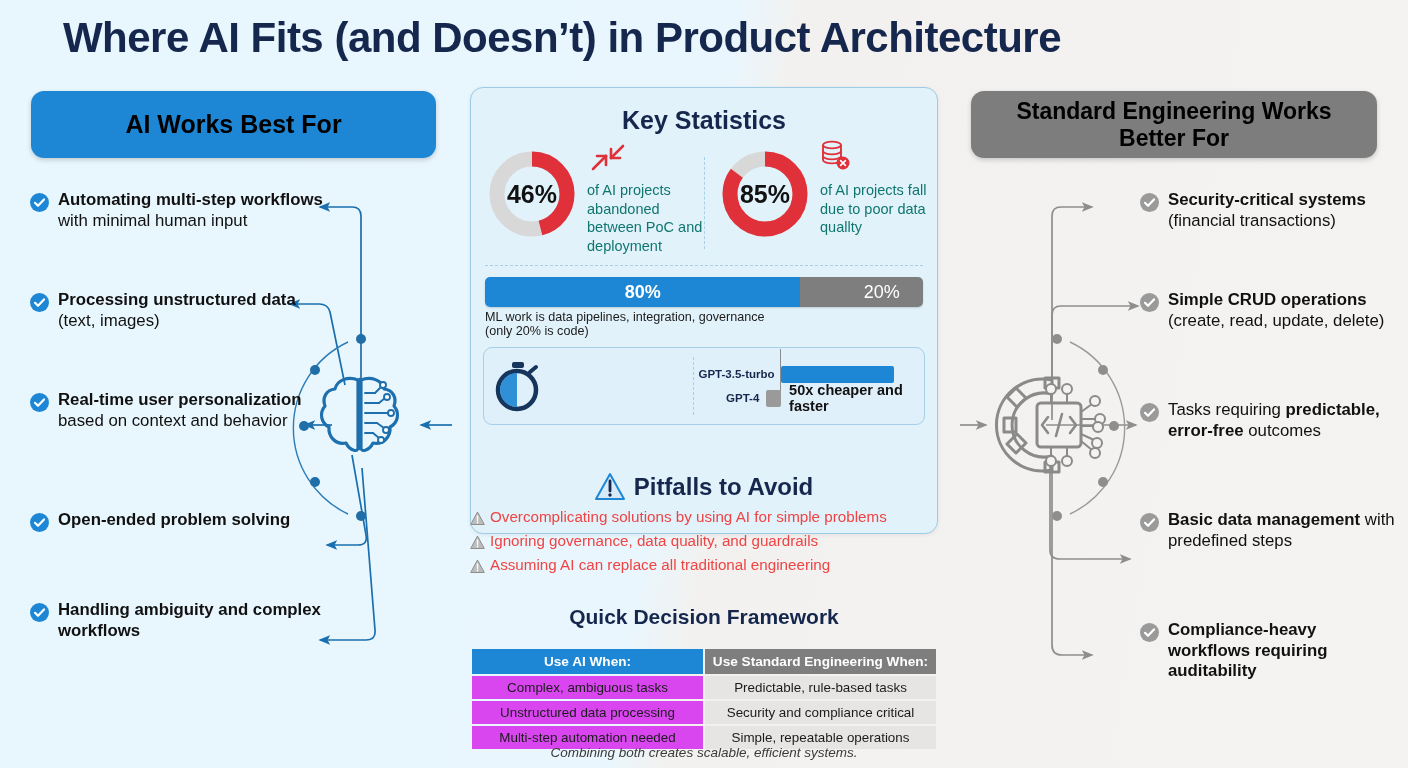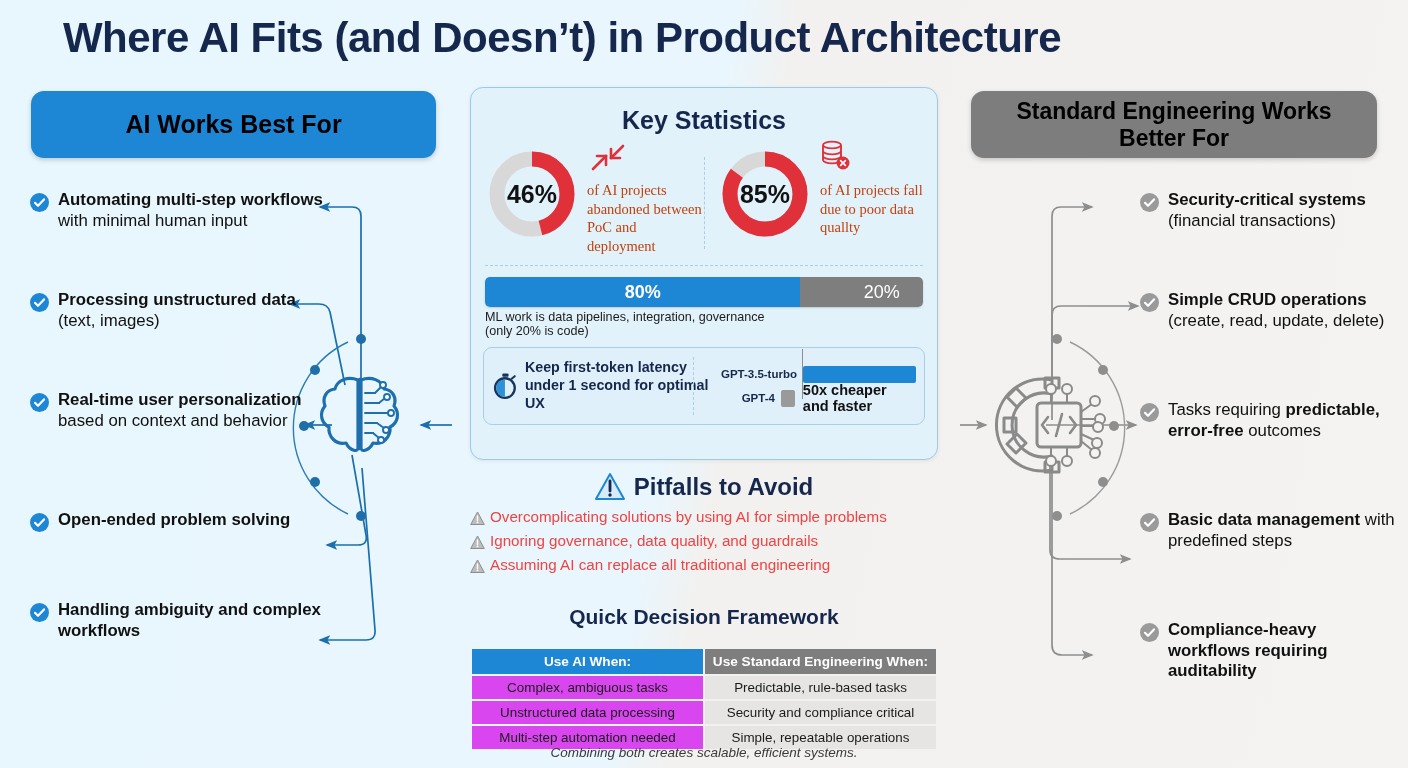--- a/index.html
+++ b/index.html
@@ -25,40 +25,40 @@
     display: flex; align-items: center; justify-content: center;
     text-align: center; color: #000000; font-weight: 800;
     box-shadow: 0 2px 5px rgba(0,0,0,.18);
     line-height: 1.15;
   }
   #pill-left  { left: 31px;  top: 91px; width: 405px; height: 67px; background: #1d87d6; font-size: 25px; }
   #pill-right { left: 971px; top: 91px; width: 406px; height: 67px; background: #7d7d7d; font-size: 23px; padding: 0 14px;}
 
   
   #center-panel {
-    position: absolute; left: 470px; top: 87px; width: 468px; height: 373px;
+    position: absolute; left: 470px; top: 87px; width: 468px; height: 447px;
     background: #e1f2fb; border: 1.6px solid #9dcbe6; border-radius: 13px;
     box-shadow: 0 1px 4px rgba(0,0,0,.07);
   }
   #center-title {
     text-align: center; font-size: 25px; font-weight: 800; color: #16274d;
     margin-top: 18px;
   }
 
   
   .donut-row { display: flex; margin-top: 12px; position: relative; }
   .donut-cell { width: 50%; display: flex; align-items: flex-start; padding-left: 14px; position: relative; }
   .vdiv { position: absolute; left: 50%; top: 10px; bottom: 6px; border-left: 1.5px dashed #a9cfe4; }
   .donut { width: 94px; height: 94px; position: relative; flex: 0 0 94px; }
   .donut svg { display: block; }
   .donut-label {
     position: absolute; inset: 0; display: flex; align-items: center; justify-content: center;
     font-size: 25px; font-weight: 800; color: #111;
   }
-  .stat-text { font-size: 14.5px; line-height: 1.28; color: #c2410c; padding-top: 34px; padding-left: 8px; font-family: Liberation Serif, serif; }
+  .stat-text { font-size: 14.5px; line-height: 1.28; color: #0f766e; padding-top: 34px; padding-left: 8px; }
   .stat-icon { position: absolute; top: -4px; }
   .hdiv { margin: 10px 14px 0; border-top: 1.5px dashed #a9cfe4; }
 
   
   .bar8020 { margin: 11px 14px 0; display: flex; height: 30px; border-radius: 5px; overflow: hidden; box-shadow: 0 1px 2px rgba(0,0,0,.15);}
   .bar8020 .b80 { width: 72%; background: #1d87d6; color: #fff; font-weight: 800; font-size: 18px; display: flex; align-items: center; justify-content: center;}
   .bar8020 .b20 { width: 28%; background: #7e7e7e; color: #fff; font-weight: 400; font-size: 18px; display: flex; align-items: center; justify-content: center; padding-left: 40px;}
   .bar-caps { margin: 3px 14px 0; display: flex; justify-content: space-between; font-size: 12.6px; color: #1b1b1b; flex-direction: column;}
 
   
@@ -378,21 +378,20 @@
     <div id="latency-box">
       <div class="vdiv2"></div>
       <svg width="52" height="52" viewBox="0 0 52 52">
         <rect x="20" y="2" width="12" height="6" rx="2" fill="#16355c"></rect>
         <path d="M38,12 L44,7" stroke="#16355c" stroke-width="4" stroke-linecap="round"></path>
         <circle cx="25" cy="30" r="19" fill="none" stroke="#16355c" stroke-width="4.5"></circle>
         <path d="M25,30 L25,13 A17,17 0 0 0 8,30 Z" fill="#2f90d8"></path>
         <path d="M25,30 L25,13 A17,17 0 0 1 42,30 Z" fill="#fff" opacity="0"></path>
         <path d="M25,30 L8,30 A17,17 0 0 0 25,47 Z" fill="#2f90d8"></path>
       </svg>
-      <div class="lat-text">Keep first-token latency under 1 second for optimal UX</div>
       <div class="models">
         <div class="model-row">
           <div class="model-name">GPT-3.5-turbo</div>
           <div class="model-axis"></div>
           <div class="model-bar" id="mbar0" style="background: rgb(29, 135, 214); width: 113px;"></div>
         </div>
         <div class="model-row">
           <div class="model-name">GPT-4</div>
           <div style="width:1.6px;"></div>
           <div class="model-bar" id="mbar1" style="background: rgb(154, 154, 154); width: 19.21px;"></div>

